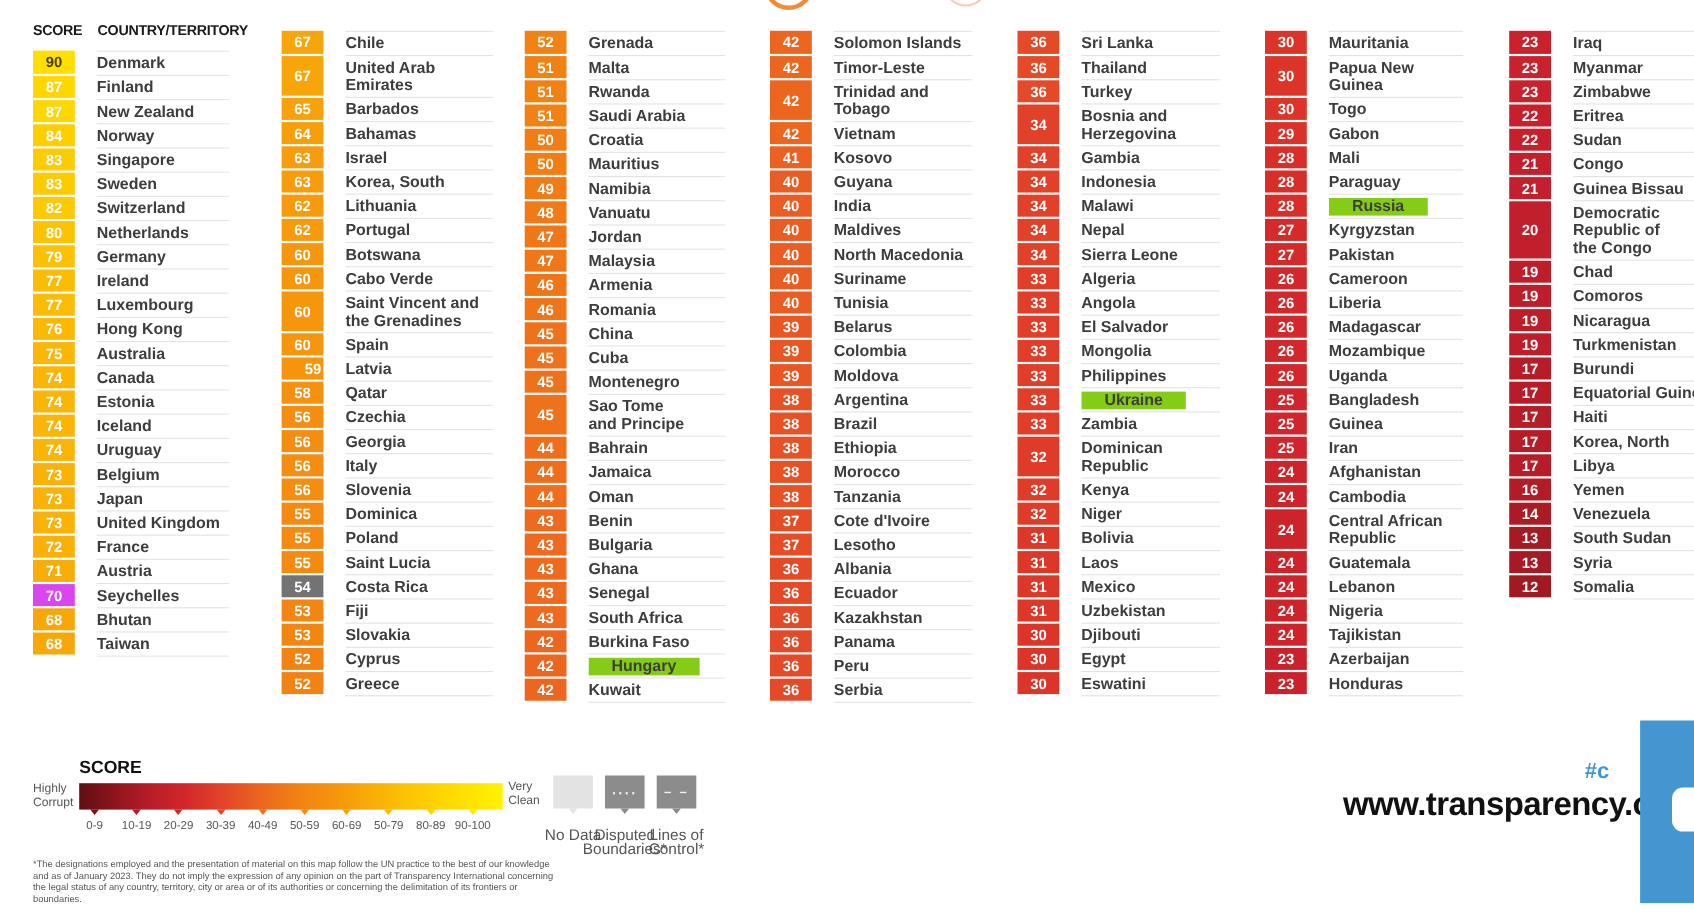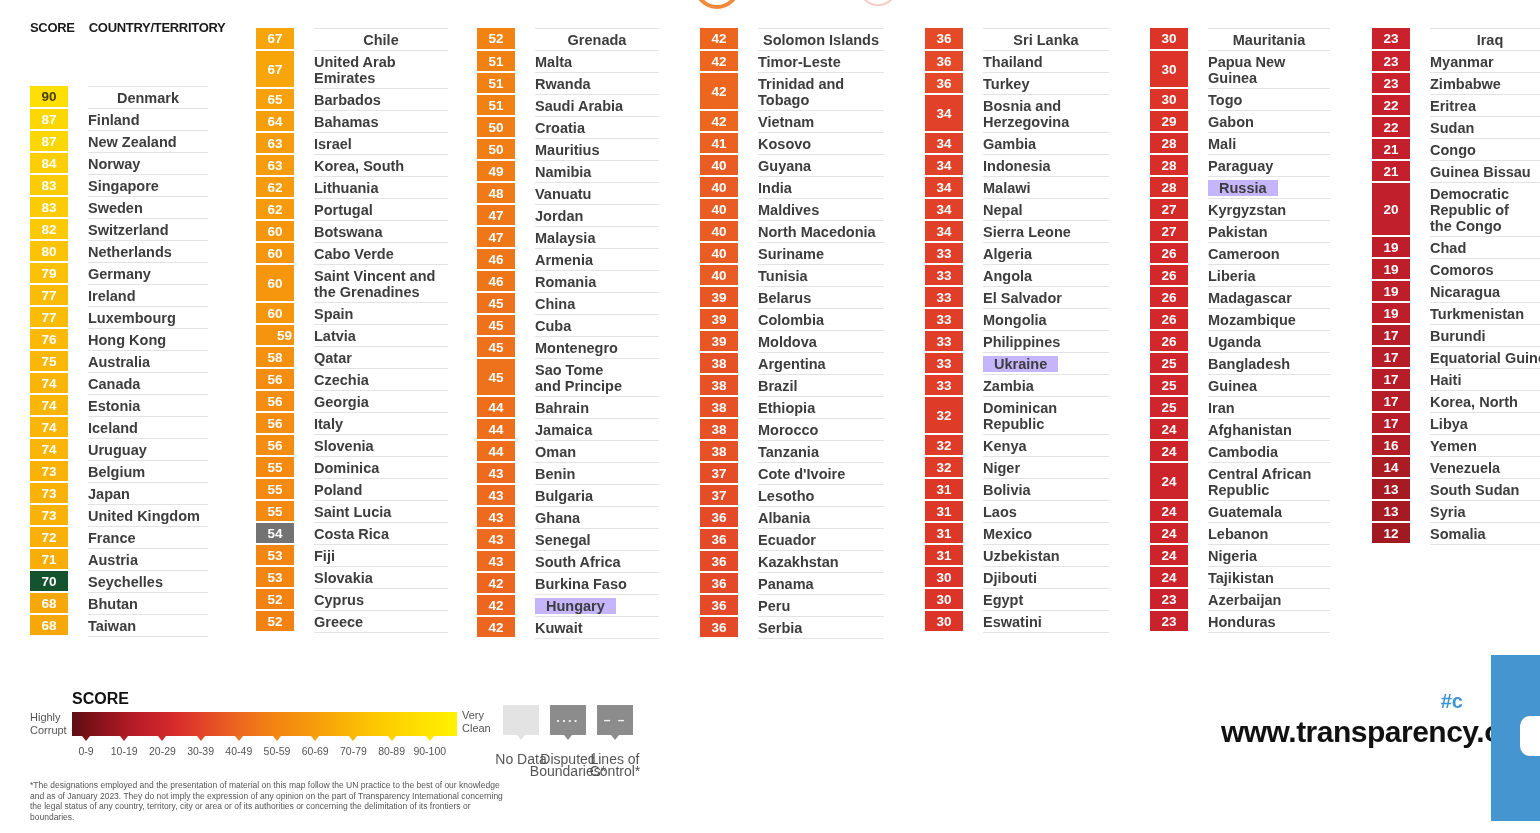--- a/index.html
+++ b/index.html
@@ -9,22 +9,22 @@
 
   .list-header { position:absolute; left:30px; top:20px; display:flex; gap:14px;
     font-size:13px; font-weight:bold; color:#1a1a1a; letter-spacing:-0.3px; }
 
   .col { position:absolute; }
   .row { display:flex; align-items:stretch; }
   .badge { width:38px; margin-bottom:2px; display:flex; align-items:center; justify-content:center;
     font-size:13.5px; font-weight:bold; color:#fff; flex:none; }
   .name { flex:1; margin-left:20px; border-bottom:1px solid #e3e3e3; padding:2.5px 0 2.5px 0;
     font-size:14.5px; font-weight:600; color:#3d3d3d; line-height:16px; white-space:pre; overflow:hidden; }
-  .row:first-child .name { border-top:1px solid #e3e3e3;text-align:center; }
-  .hl { background:#c4b5fd; padding:0 11px; display:inline-block; }
+  .row:first-child .name { border-top:1px solid #e3e3e3; }
+  .hl { background:#84cc16; padding:0 21px; display:inline-block; }
 
   .arc { position:absolute; border-radius:50%; background:transparent; }
   #logo-arc { left:694px; top:-37px; width:46px; height:46px; border:4px solid #ee8c3c; }
   #logo-arc2 { left:858px; top:-34px; width:40px; height:40px; border:2px solid #f6cdc4; }
 
   
   #legend-title { position:absolute; left:72px; top:690px; font-size:16px; font-weight:bold; color:#111; }
   #legend-left-label, #legend-right-label { position:absolute; font-size:11px; color:#555; line-height:12.5px; white-space:pre; }
   #legend-left-label { left:30px; top:711px; }
   #legend-right-label { left:462px; top:709px; }
@@ -64,21 +64,21 @@
 
   <div class="arc" id="logo-arc"></div>
   <div class="arc" id="logo-arc2"></div>
 
   <div class="list-header">
     <span>SCORE</span>
     <span>COUNTRY/TERRITORY</span>
   </div>
 
   <div id="columns-root">
-      <div class="col" style="left: 30px; top: 46px; width: 178px; margin-top: 40px;">
+      <div class="col" style="left: 30px; top: 46px; width: 178px;">
         <div class="row">
           <div class="badge" style="background: rgb(255, 223, 0); color: rgb(70, 63, 0);">90</div>
           <div class="name">Denmark</div>
         </div>
         <div class="row">
           <div class="badge" style="background: rgb(254, 215, 1);">87</div>
           <div class="name">Finland</div>
         </div>
         <div class="row">
           <div class="badge" style="background: rgb(254, 215, 1);">87</div>
@@ -154,21 +154,21 @@
         </div>
         <div class="row">
           <div class="badge" style="background: rgb(250, 176, 7);">72</div>
           <div class="name">France</div>
         </div>
         <div class="row">
           <div class="badge" style="background: rgb(249, 173, 8);">71</div>
           <div class="name">Austria</div>
         </div>
         <div class="row">
-          <div class="badge" style="background: #14532d;">70</div>
+          <div class="badge" style="background: #d946ef;">70</div>
           <div class="name">Seychelles</div>
         </div>
         <div class="row">
           <div class="badge" style="background: rgb(248, 167, 9);">68</div>
           <div class="name">Bhutan</div>
         </div>
         <div class="row">
           <div class="badge" style="background: rgb(248, 167, 9);">68</div>
           <div class="name">Taiwan</div>
         </div>
@@ -825,21 +825,21 @@
       <div class="range-label" style="left: 90.4px;">20-29</div>
       <div class="tick" style="left: 128.6px; border-top-color: rgb(226, 69, 40);"></div>
       <div class="range-label" style="left: 128.6px;">30-39</div>
       <div class="tick" style="left: 166.8px; border-top-color: rgb(238, 113, 27);"></div>
       <div class="range-label" style="left: 166.8px;">40-49</div>
       <div class="tick" style="left: 205px; border-top-color: rgb(244, 138, 16);"></div>
       <div class="range-label" style="left: 205px;">50-59</div>
       <div class="tick" style="left: 243.2px; border-top-color: rgb(248, 161, 11);"></div>
       <div class="range-label" style="left: 243.2px;">60-69</div>
       <div class="tick" style="left: 281.4px; border-top-color: rgb(251, 183, 6);"></div>
-      <div class="range-label" style="left: 281.4px;">70-79</div>
+      <div class="range-label" style="left: 281.4px;">50-79</div>
       <div class="tick" style="left: 319.6px; border-top-color: rgb(254, 209, 2);"></div>
       <div class="range-label" style="left: 319.6px;">80-89</div>
       <div class="tick" style="left: 357.8px; border-top-color: rgb(255, 233, 0);"></div>
       <div class="range-label" style="left: 357.8px;">90-100</div>
     </div>
   <div id="legend-right-label">Very
 Clean</div>
 
   <div class="swatch" id="swatch-nodata">
       <div class="tail"></div>

